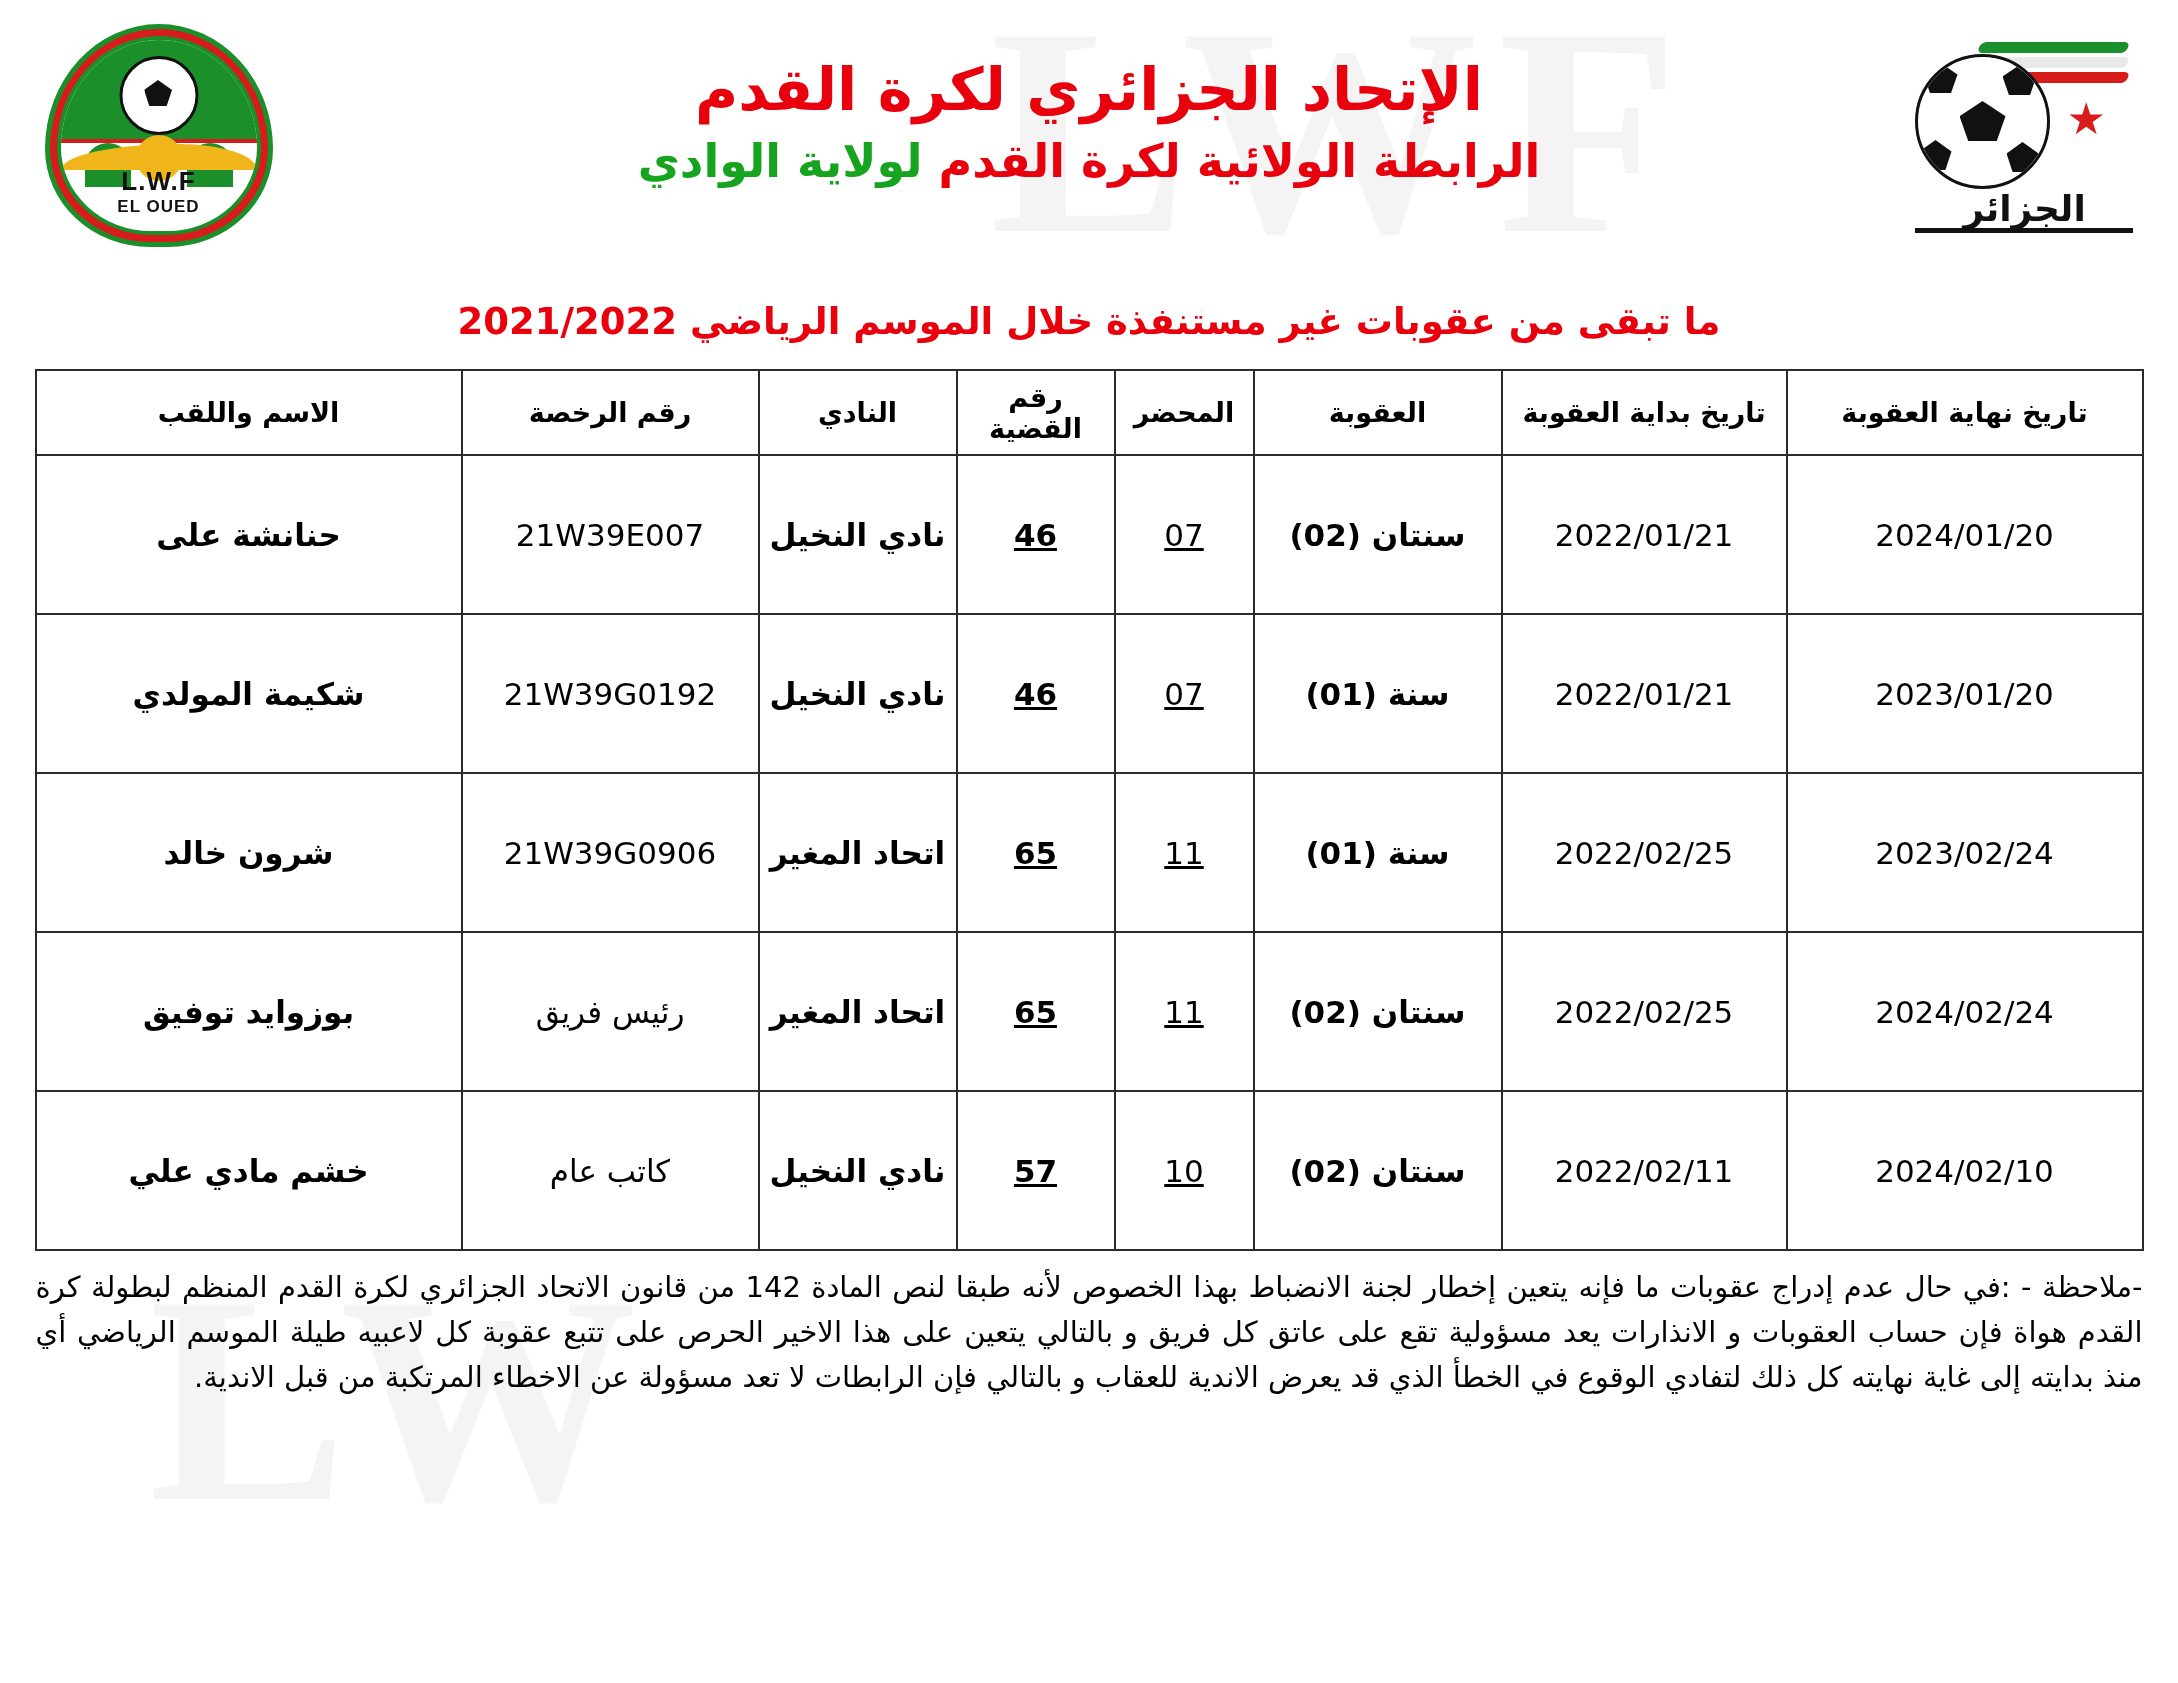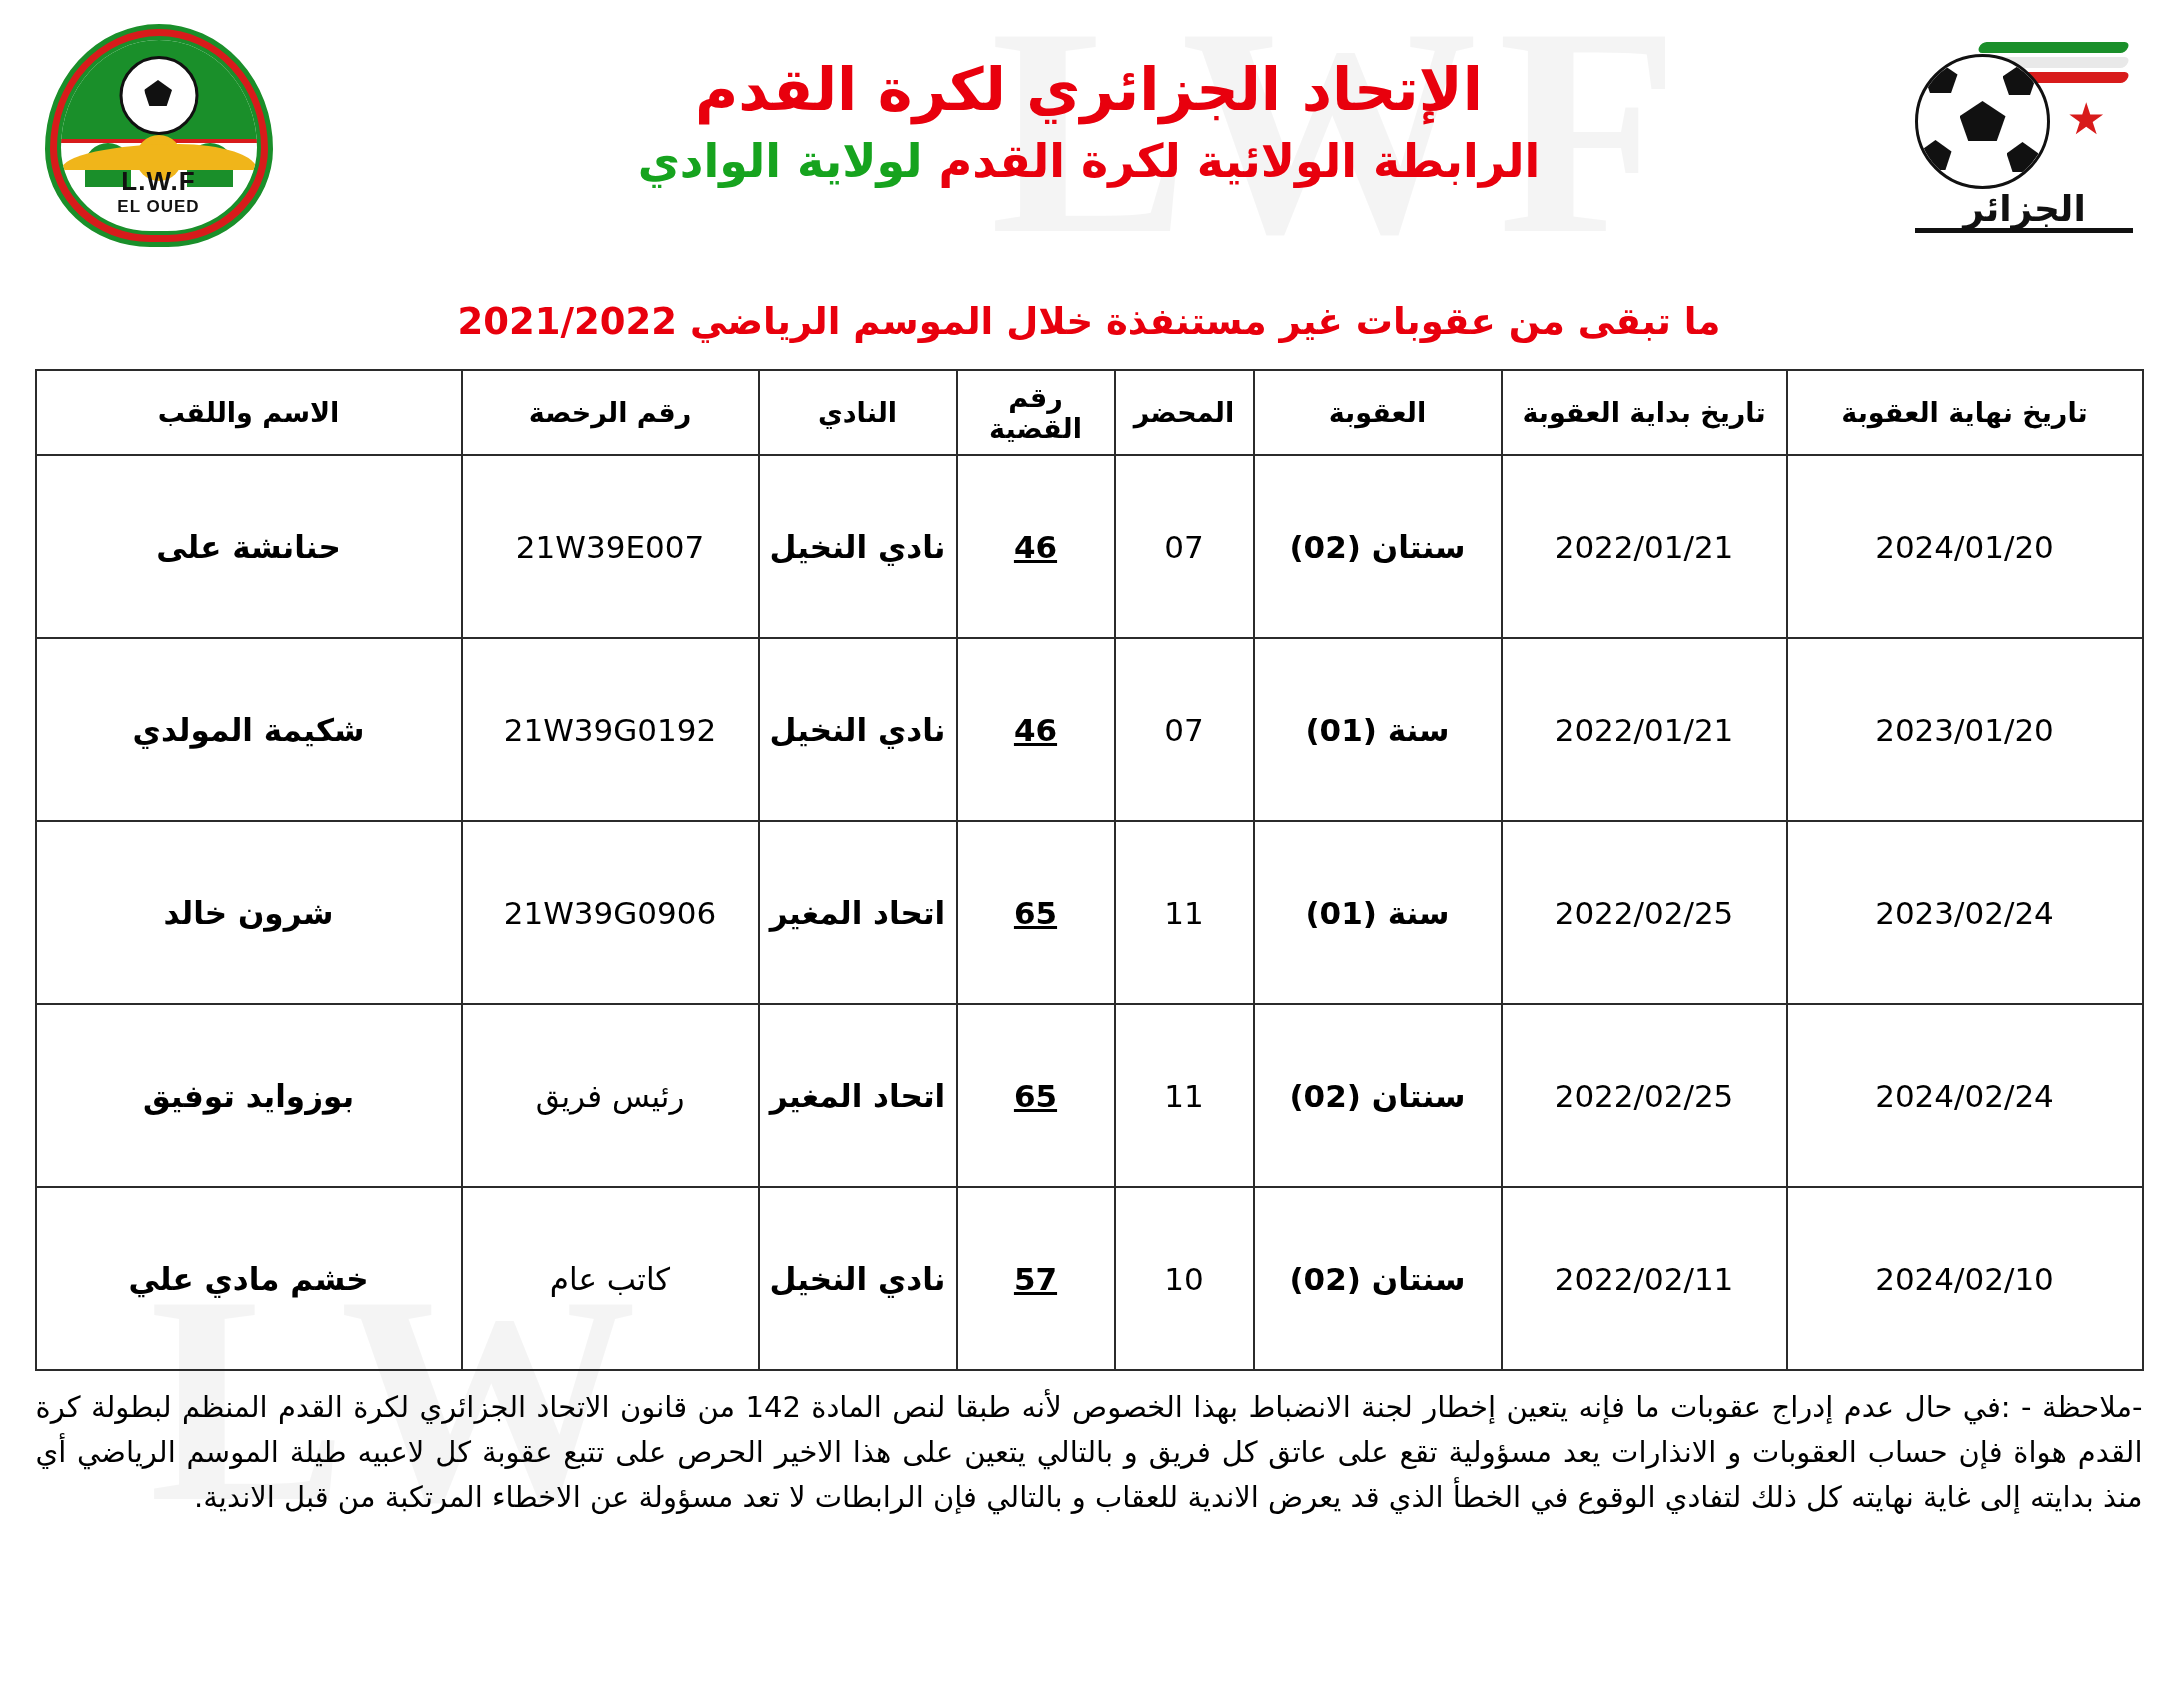--- a/index.html
+++ b/index.html
@@ -114,31 +114,31 @@
     font-size: 27px;
     font-weight: bold;
     color: #000;
     height: 75px;
     padding: 4px 6px;
   }
   table.sanctions td {
     height: 149px;
     font-size: 31px;
     color: #000;
-    padding: 16px 6px;
+    padding: 4px 6px;
   }
   td.name-cell {
     color: #e8000d;
     font-weight: bold;
     font-size: 36px;
   }
   td.club-cell { font-weight: bold; font-size: 30px; }
   td.license-cell { font-size: 31px; }
   td.case-cell { font-weight: bold; font-size: 34px; text-decoration: underline; }
-  td.report-cell { font-size: 32px; }
+  td.report-cell { font-size: 32px; text-decoration: underline; }
   td.sanction-cell { font-weight: bold; font-size: 31px; }
   td.date-cell { font-size: 32px; border-radius: 21px; }
 
   
   col.c-name    { width: 426px; }
   col.c-license { width: 297px; }
   col.c-club    { width: 198px; }
   col.c-case    { width: 158px; }
   col.c-report  { width: 139px; }
   col.c-sanction{ width: 248px; }

